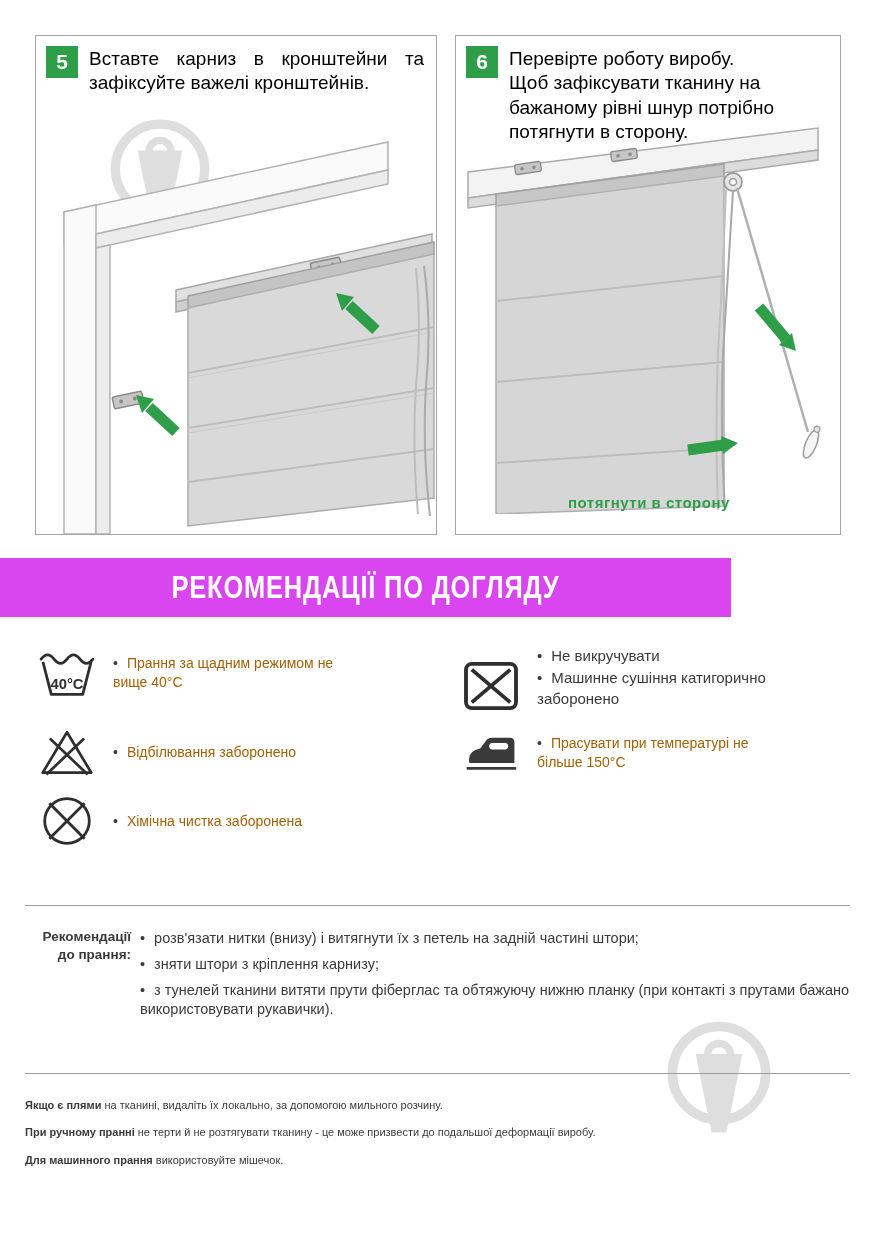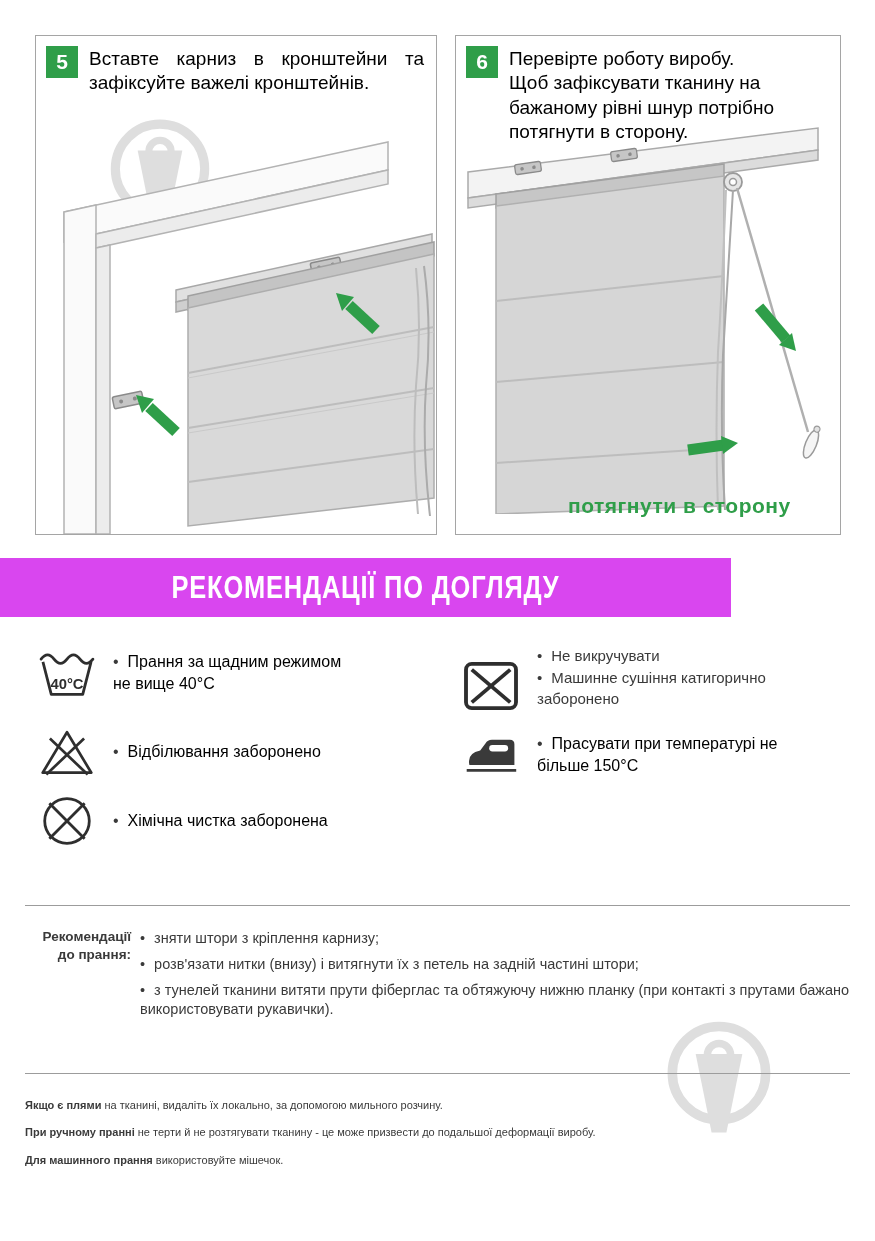--- a/index.html
+++ b/index.html
@@ -11,32 +11,32 @@
   .panel { position:absolute; top:35px; height:500px; border:1px solid #a5a5a5; background:#fff; }
   .panel-1 { left:35px;  width:402px; }
   .panel-2 { left:455px; width:386px; }
   .step-head { position:relative; z-index:3; display:flex; gap:11px; padding:10px 12px 0 10px; align-items:flex-start; }
   .step-badge { width:32px; height:32px; background:#2f9e49; color:#fff; font-weight:bold; font-size:21px;
                 display:flex; align-items:center; justify-content:center; flex:0 0 32px; }
   .step-text { font-size:19px; color:#000000; line-height:1.28; padding-top:1px; }
   .step-text.justify { text-align:justify; width:340px; }
   .illus { position:absolute; left:0; z-index:2; }
   .wm { position:absolute; z-index:1; }
-  .callout { position:absolute; z-index:3; color:#2f9e49; font-weight:bold; font-size:21px; letter-spacing:0.5px; }
+  .callout { position:absolute; z-index:3; color:#2f9e49; font-weight:bold; font-size:15px; letter-spacing:0.5px; }
 
   
   .banner { position:absolute; top:558px; left:0; width:731px; height:59px; background:#d946ef;
             display:flex; align-items:center; justify-content:center; z-index:2; }
   .banner span { color:#fff; font-weight:bold; font-size:31px; letter-spacing:1px;
                  transform:scaleX(0.82); transform-origin:center; white-space:nowrap; }
 
   
   .care-item { position:absolute; display:flex; align-items:center; gap:17px; z-index:2; }
   .care-icon { width:58px; display:flex; justify-content:center; align-items:center; }
-  .care-text { font-size:16px; line-height:1.35; color:#000000; }
+  .care-text { font-size:14px; line-height:1.35; color:#a16207; }
   .bline { font-size:15px; line-height:1.35; color:#3a3a3a; }
   .bline::before, .care-text.dot::before { content:"•"; margin-right:9px; color:#3a3a3a; }
   .care-lines > div { margin-bottom:2px; }
 
   
   .hr { position:absolute; left:25px; width:825px; height:1px; background:#9c9c9c; z-index:2; }
 
   
   .wash-label { position:absolute; left:25px; top:928px; width:106px; text-align:right;
                 font-weight:bold; font-size:13.5px; line-height:1.3; z-index:2; }
@@ -234,22 +234,22 @@
         <line x1="3" y1="39" x2="58" y2="39" stroke="#3a3a3a" stroke-width="3"></line>
       </svg>
     </span>
     <span class="care-text dot" style="width:245px;">Прасувати при температурі не більше 150°С</span>
   </div>
 
   <div class="hr" style="top:905px;"></div>
 
   <div class="wash-label">Рекомендації до прання:</div>
   <div class="wash-list">
+    <div class="bline">розв'язати нитки (внизу) і витягнути їх з петель на задній частині штори;</div>
     <div class="bline">зняти штори з кріплення карнизу;</div>
-    <div class="bline">розв'язати нитки (внизу) і витягнути їх з петель на задній частині штори;</div>
     <div class="bline">з тунелей тканини витяти прути фіберглас та обтяжуючу нижню планку (при контакті з прутами бажано використовувати рукавички).</div>
   </div>
 
   <div class="wm" style="left:660px; top:1018px; width:118px; height:140px; z-index:1;">
     <svg width="118" height="140" viewBox="0 0 110 132">
       <circle cx="55" cy="52" r="44" fill="none" stroke="#dedede" stroke-width="9"></circle>
       <path d="M33,34 h44 l-15,74 h-14 z" fill="#dedede"></path>
       <path d="M44,35 a11,11 0 0 1 22,0" fill="none" stroke="#dedede" stroke-width="7"></path>
     </svg>
   </div>

